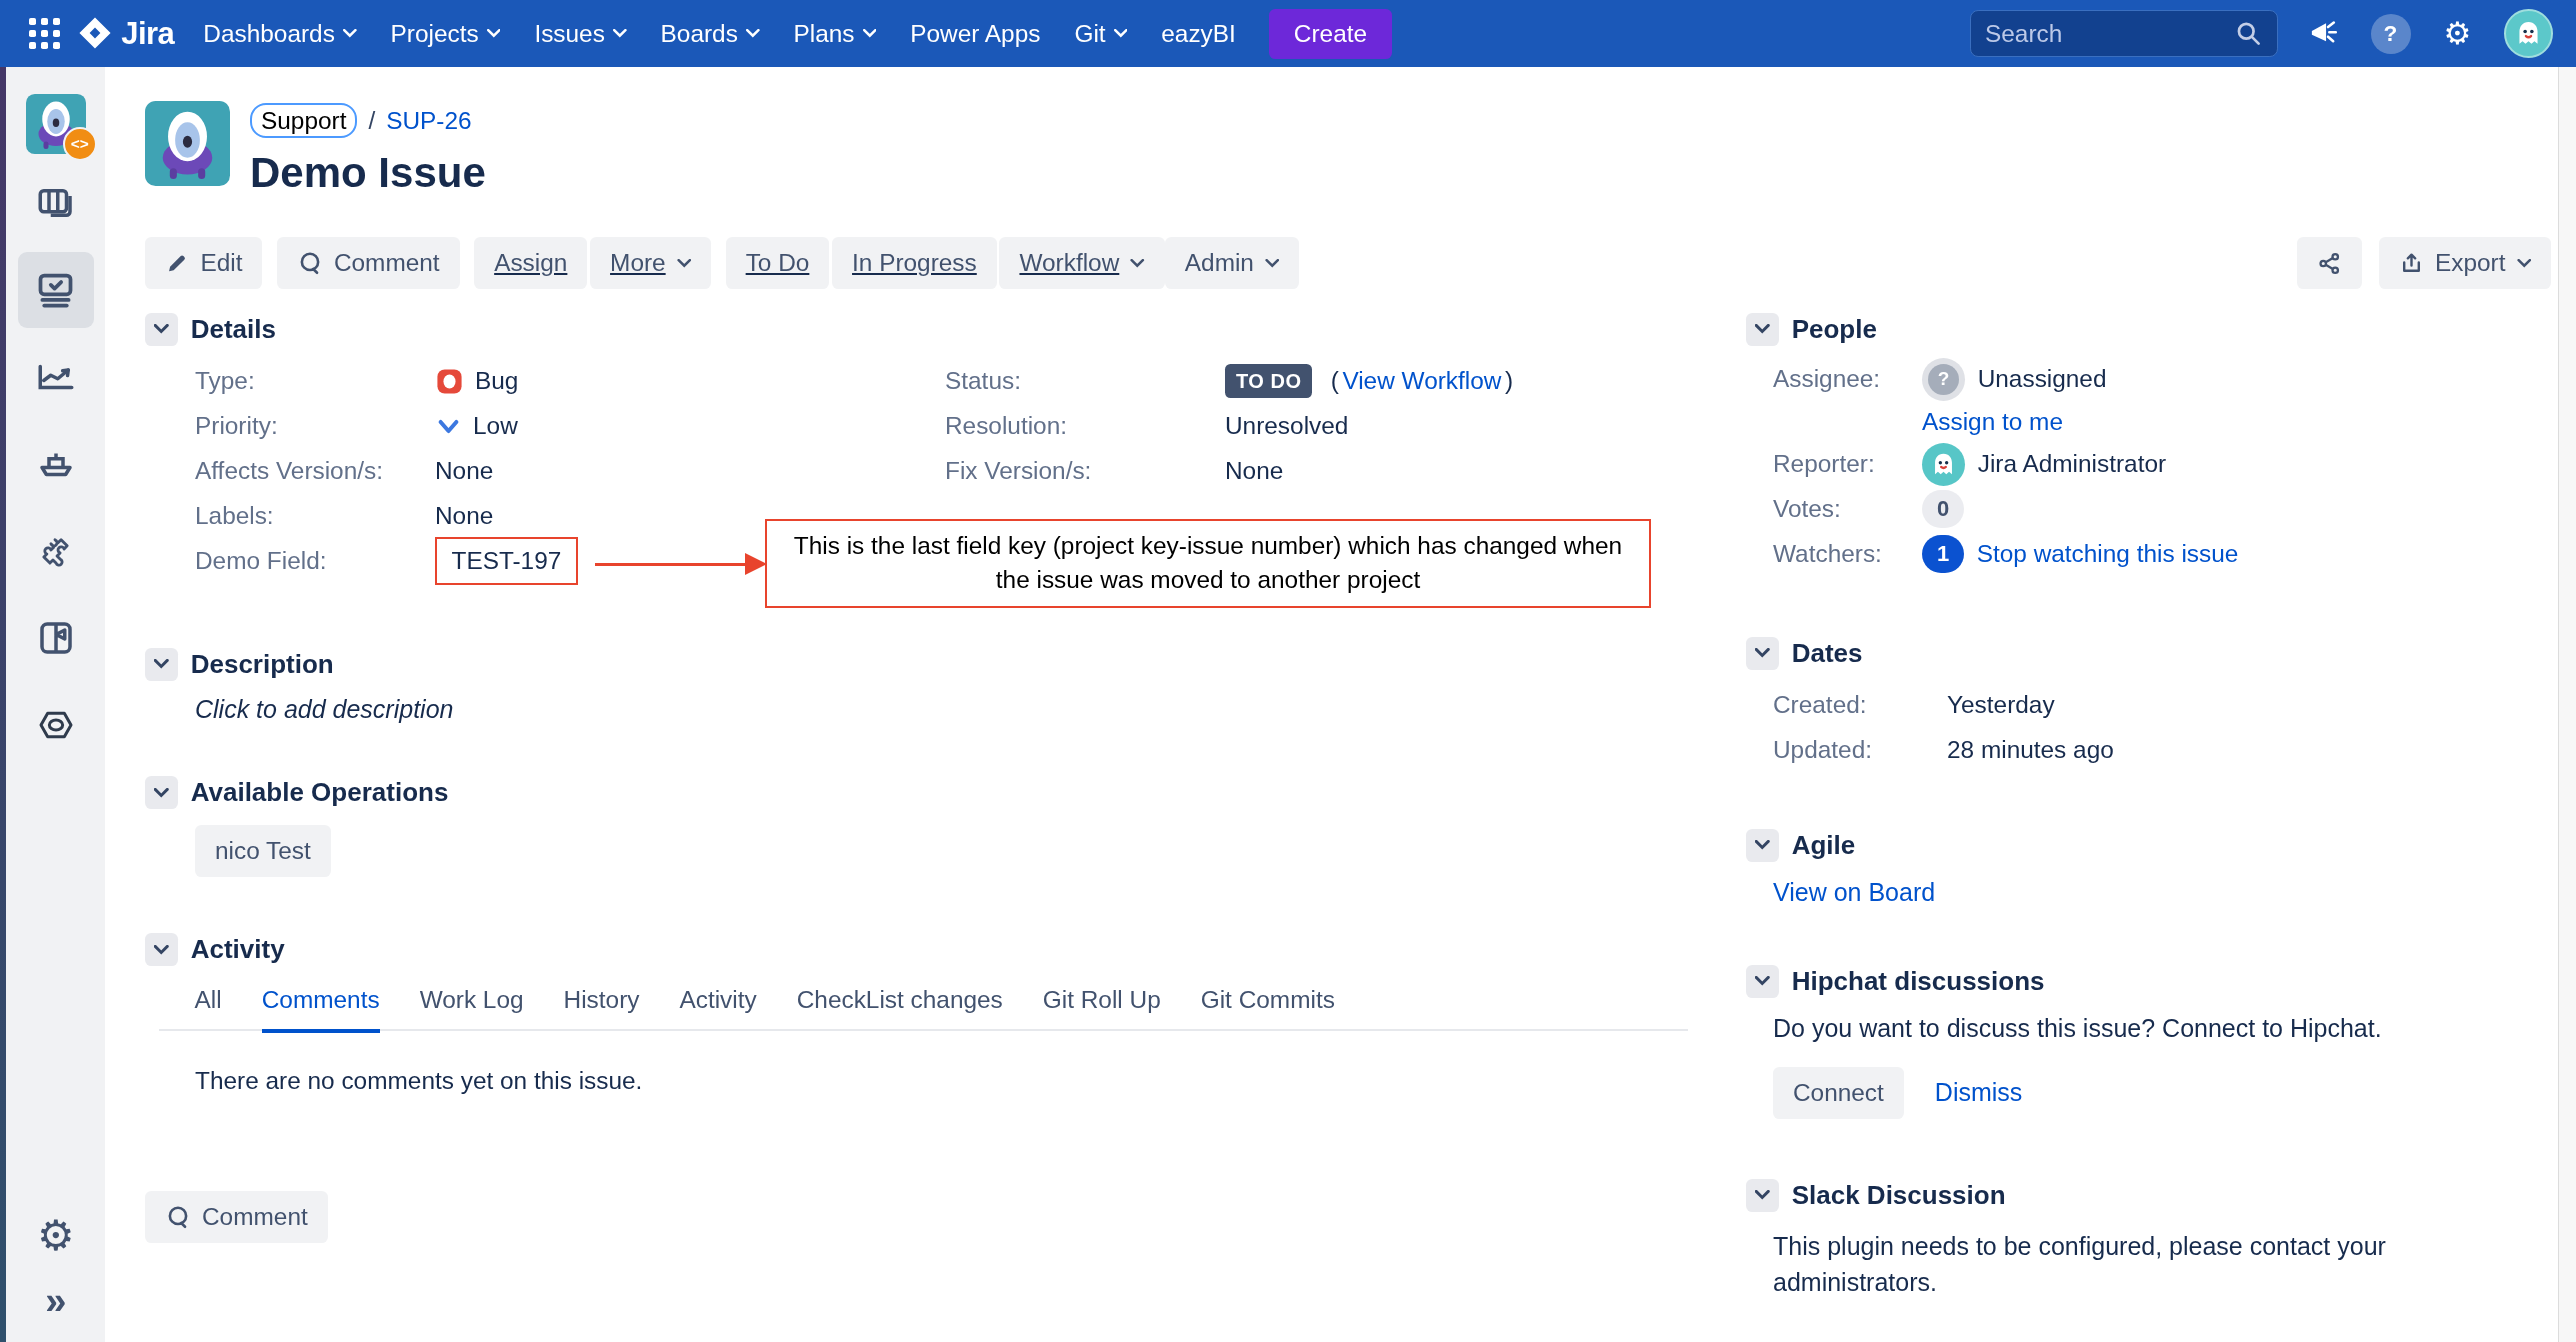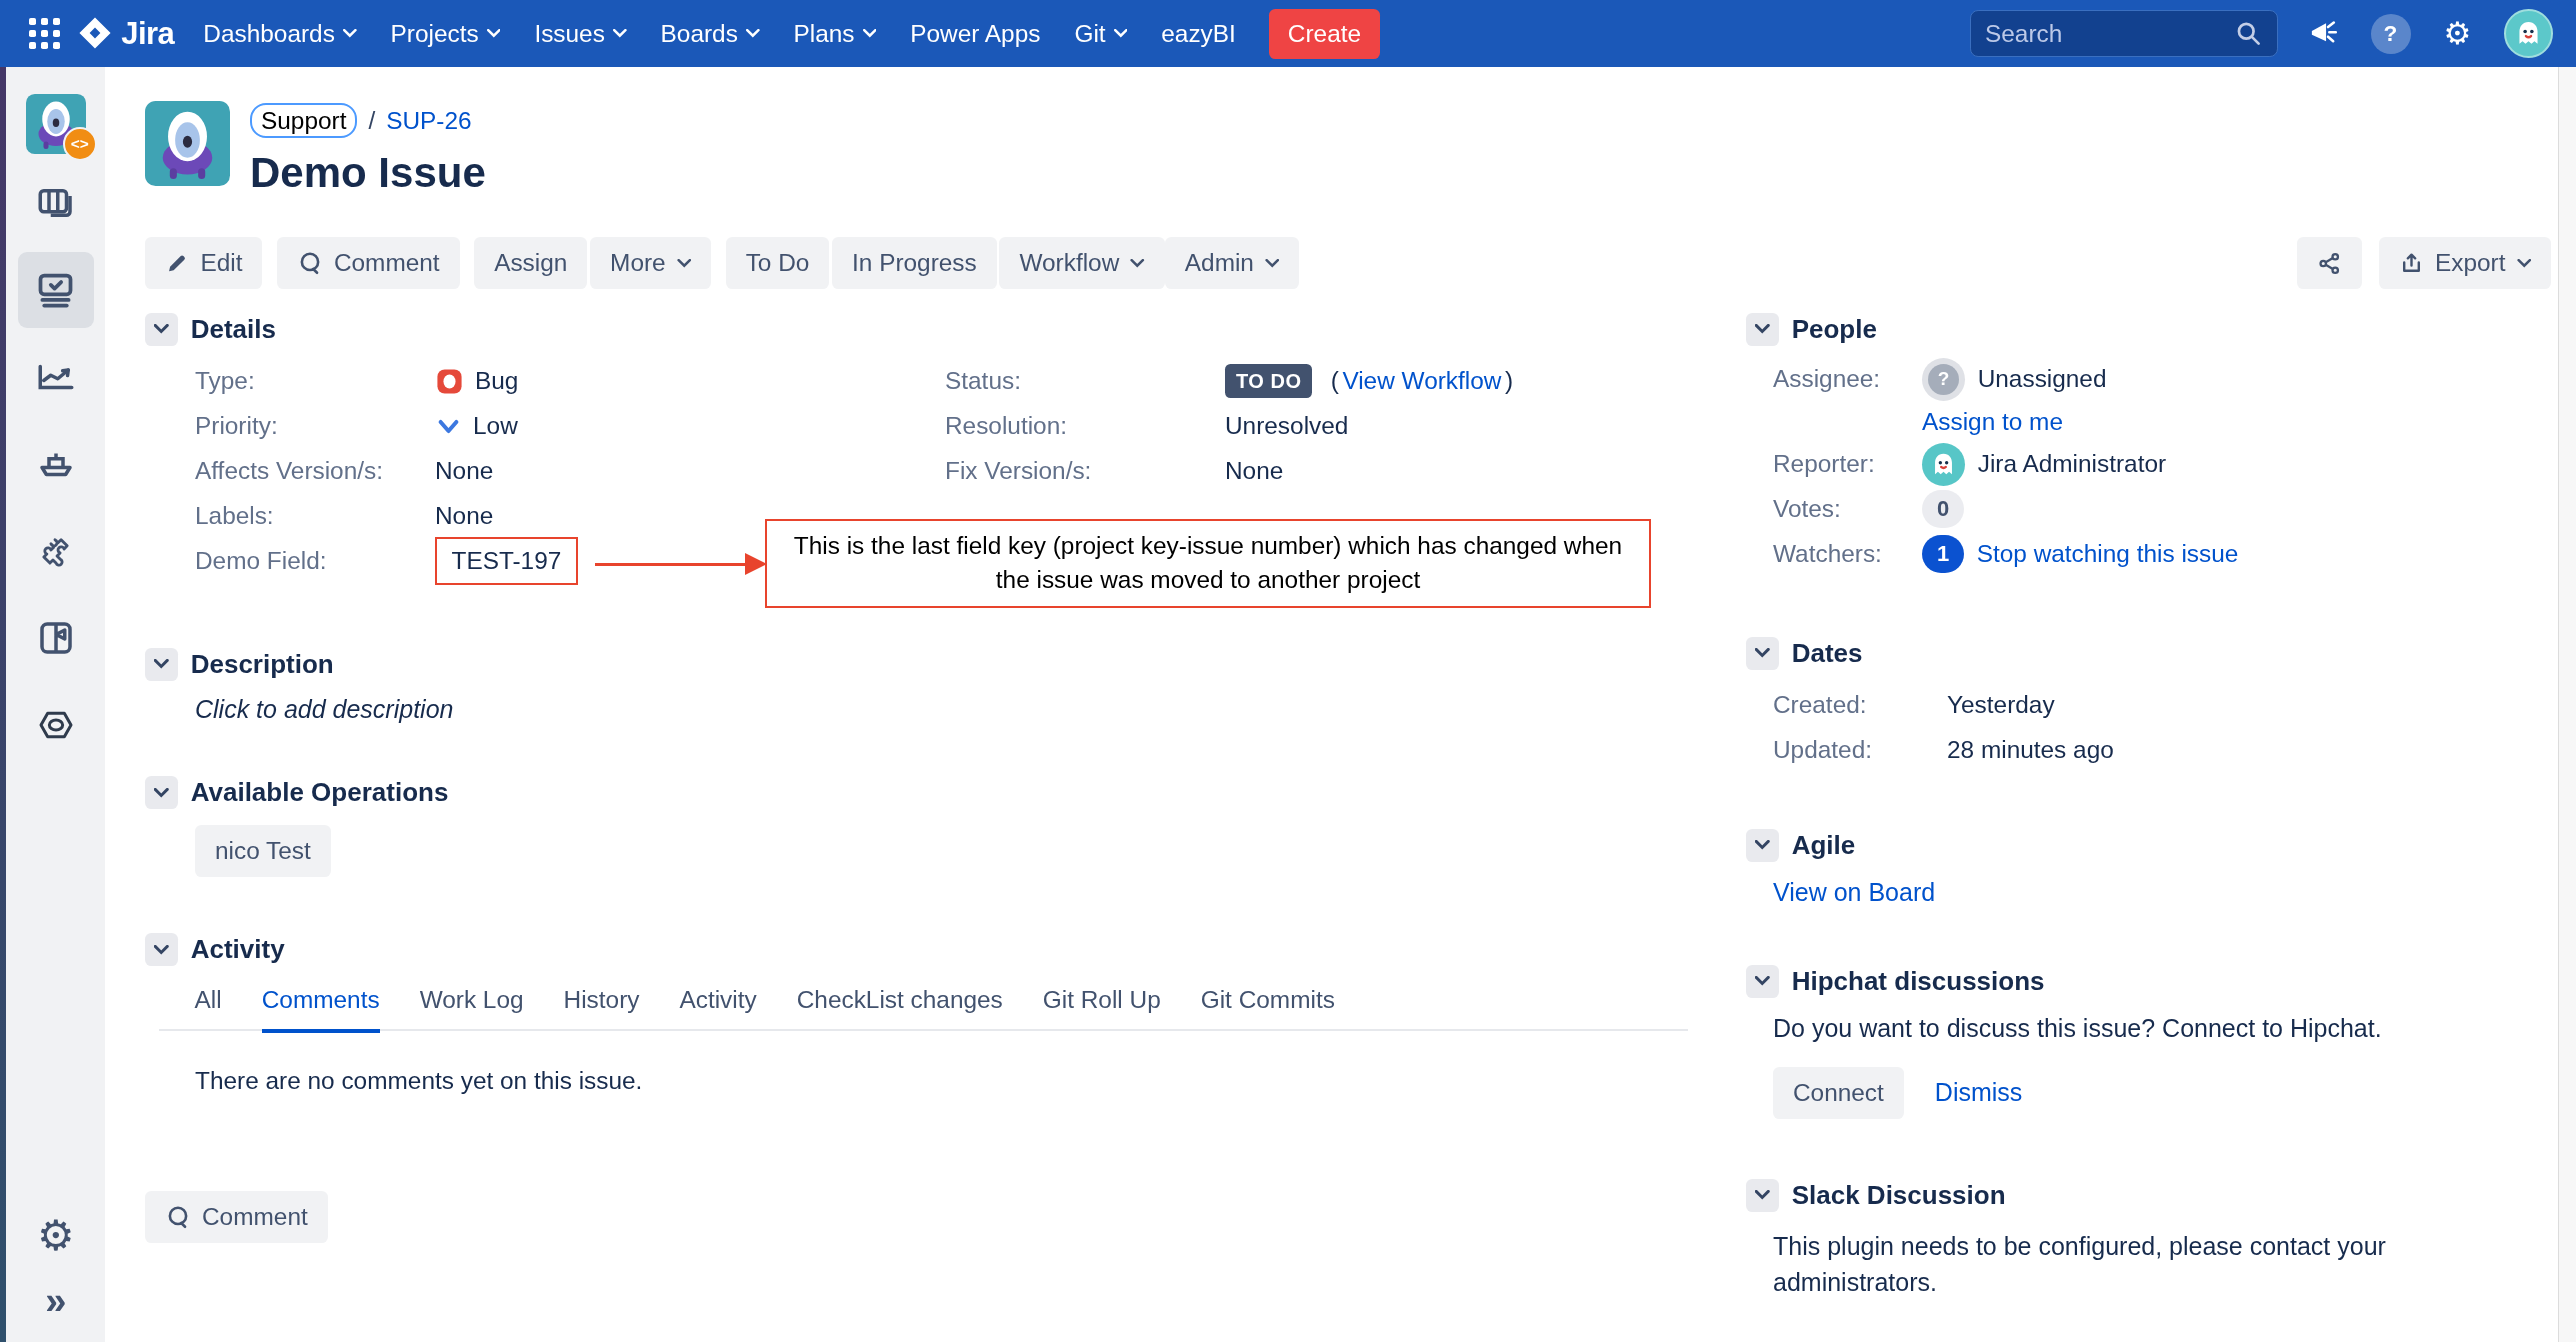--- a/index.html
+++ b/index.html
@@ -11,21 +11,21 @@
   
   .topnav{position:absolute;top:0;left:0;right:0;height:67px;background:#1b58b8;display:flex;align-items:center;padding:0 23.5px;color:#fff;z-index:50;}
   .appswitcher{width:42px;height:42px;display:flex;align-items:center;justify-content:center;border-radius:5.4px;margin-right:12.7px;cursor:pointer;}
   .dotgrid{display:grid;grid-template-columns:repeat(3,7.2px);grid-template-rows:repeat(3,7.2px);gap:4.5px;}
   .dotgrid i{background:#fff;border-radius:1.8px;display:block;}
   .brand{display:flex;align-items:flex-start;gap:9px;margin-right:29px;cursor:pointer;}
   .brand-name{font-size:31px;font-weight:700;color:#fff;letter-spacing:-0.5px;}
   .navitems{display:flex;align-items:center;gap:34px;}
   .navitem{display:flex;align-items:center;gap:8.1px;font-size:24.4px;color:#fff;cursor:pointer;white-space:nowrap;}
   .chev-w{width:13.6px;height:9px;display:inline-block;}
-  .create-btn{margin-left:33px;background:#ef4444;color:#fff;font-size:24.4px;font-weight:500;border:none;border-radius:6.3px;padding:11px 19px;cursor:pointer;}
+  .create-btn{margin-left:33px;background:#6d28d9;color:#fff;font-size:24.4px;font-weight:500;border:none;border-radius:6.3px;padding:11px 25px;cursor:pointer;}
   .nav-right{margin-left:auto;display:flex;align-items:center;gap:25px;}
   .searchbox{display:flex;align-items:center;width:308px;height:47px;background:#12418f;border:1.8px solid #3a6fc0;border-radius:8.1px;padding:0 14.5px;}
   .searchbox input{flex:1;background:transparent;border:none;outline:none;color:#fff;font-size:24.4px;font-family:inherit;min-width:0;}
   .searchbox input::placeholder{color:#bcc9e8;}
   .nav-iconbtn{width:42px;height:42px;display:flex;align-items:center;justify-content:center;cursor:pointer;border-radius:50%;}
   .help-circle{width:40px;height:40px;border-radius:50%;background:rgba(255,255,255,.28);display:flex;align-items:center;justify-content:center;font-size:22.6px;font-weight:700;color:#fff;}
   .gear-glyph{font-size:31px;color:#fff;line-height:1;}
   .nav-avatar{width:49px;height:49px;border-radius:50%;background:#5CC8CA;border:2.7px solid #9fdede;display:flex;align-items:center;justify-content:center;cursor:pointer;}
   
   .leftbar{position:absolute;top:67px;left:0;bottom:0;width:105px;background:#f1f2f4;z-index:40;}
@@ -45,21 +45,21 @@
   .crumb-row{display:flex;align-items:center;gap:11px;font-size:24.4px;margin-top:1.8px;}
   .crumb-project{color:#000000;border:2.7px solid #4C9AFF;border-radius:16px;padding:1.8px 9px;cursor:pointer;text-decoration:none;}
   .crumb-sep{color:#344563;}
   .crumb-issue{color:#0052CC;cursor:pointer;text-decoration:none;}
   .page-title{font-size:42px;font-weight:700;color:#172B4D;margin-top:11px;}
   
   .toolbar{display:flex;align-items:center;margin-top:40px;}
   .btn{display:inline-flex;align-items:center;gap:11px;background:#f1f2f4;color:#42526E;font-size:24.4px;font-family:inherit;border:none;border-radius:6.3px;padding:0 20px;height:52px;cursor:pointer;white-space:nowrap;}
   .btn b{font-weight:400;}
   .btn + .btn{margin-left:14.5px;}
-  .btn-group{display:flex;gap:2.7px;margin-left:14.5px;}
+  .btn-group{display:flex;gap:2.7px;margin-left:14.5px;text-decoration:underline;}
   .btn-group .btn{margin-left:0;border-radius:6.3px;}
   .toolbar-right{margin-left:auto;display:flex;gap:2.7px;}
   .chev-d{width:14.5px;height:9px;display:inline-block;}
   
   .columns{display:flex;margin-top:23.5px;}
   .col-main{width:1556px;flex:0 0 auto;position:relative;}
   .col-side{margin-left:45px;width:778px;flex:0 0 auto;}
   
   .sec-head{display:flex;align-items:center;gap:12.7px;}
   .twisty{width:33px;height:33px;border-radius:6.3px;background:#e9eaee;display:flex;align-items:center;justify-content:center;cursor:pointer;flex:0 0 auto;}

